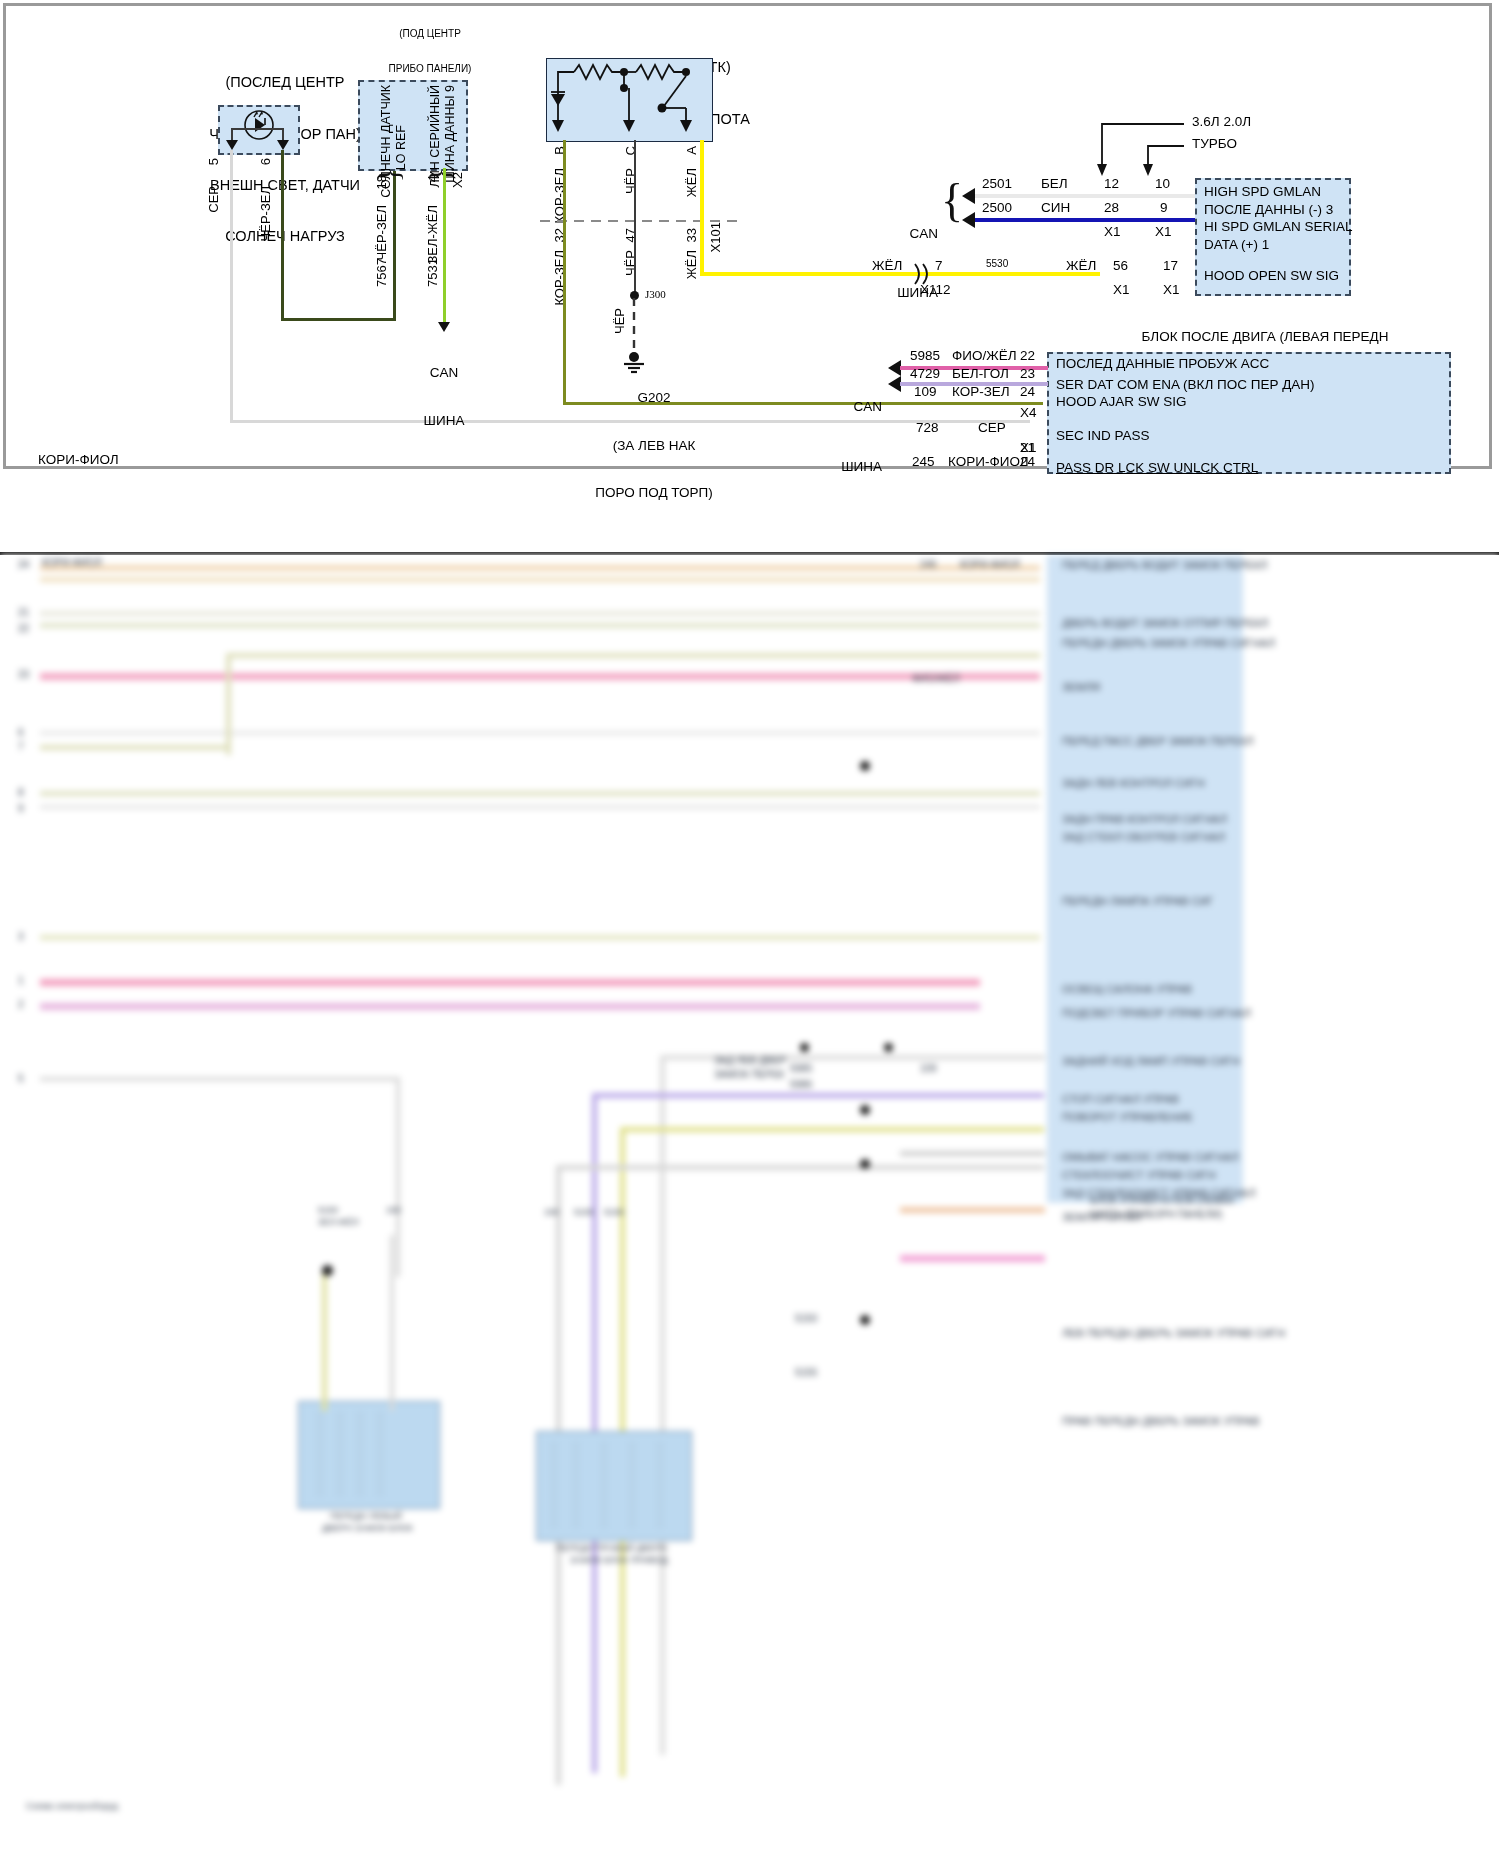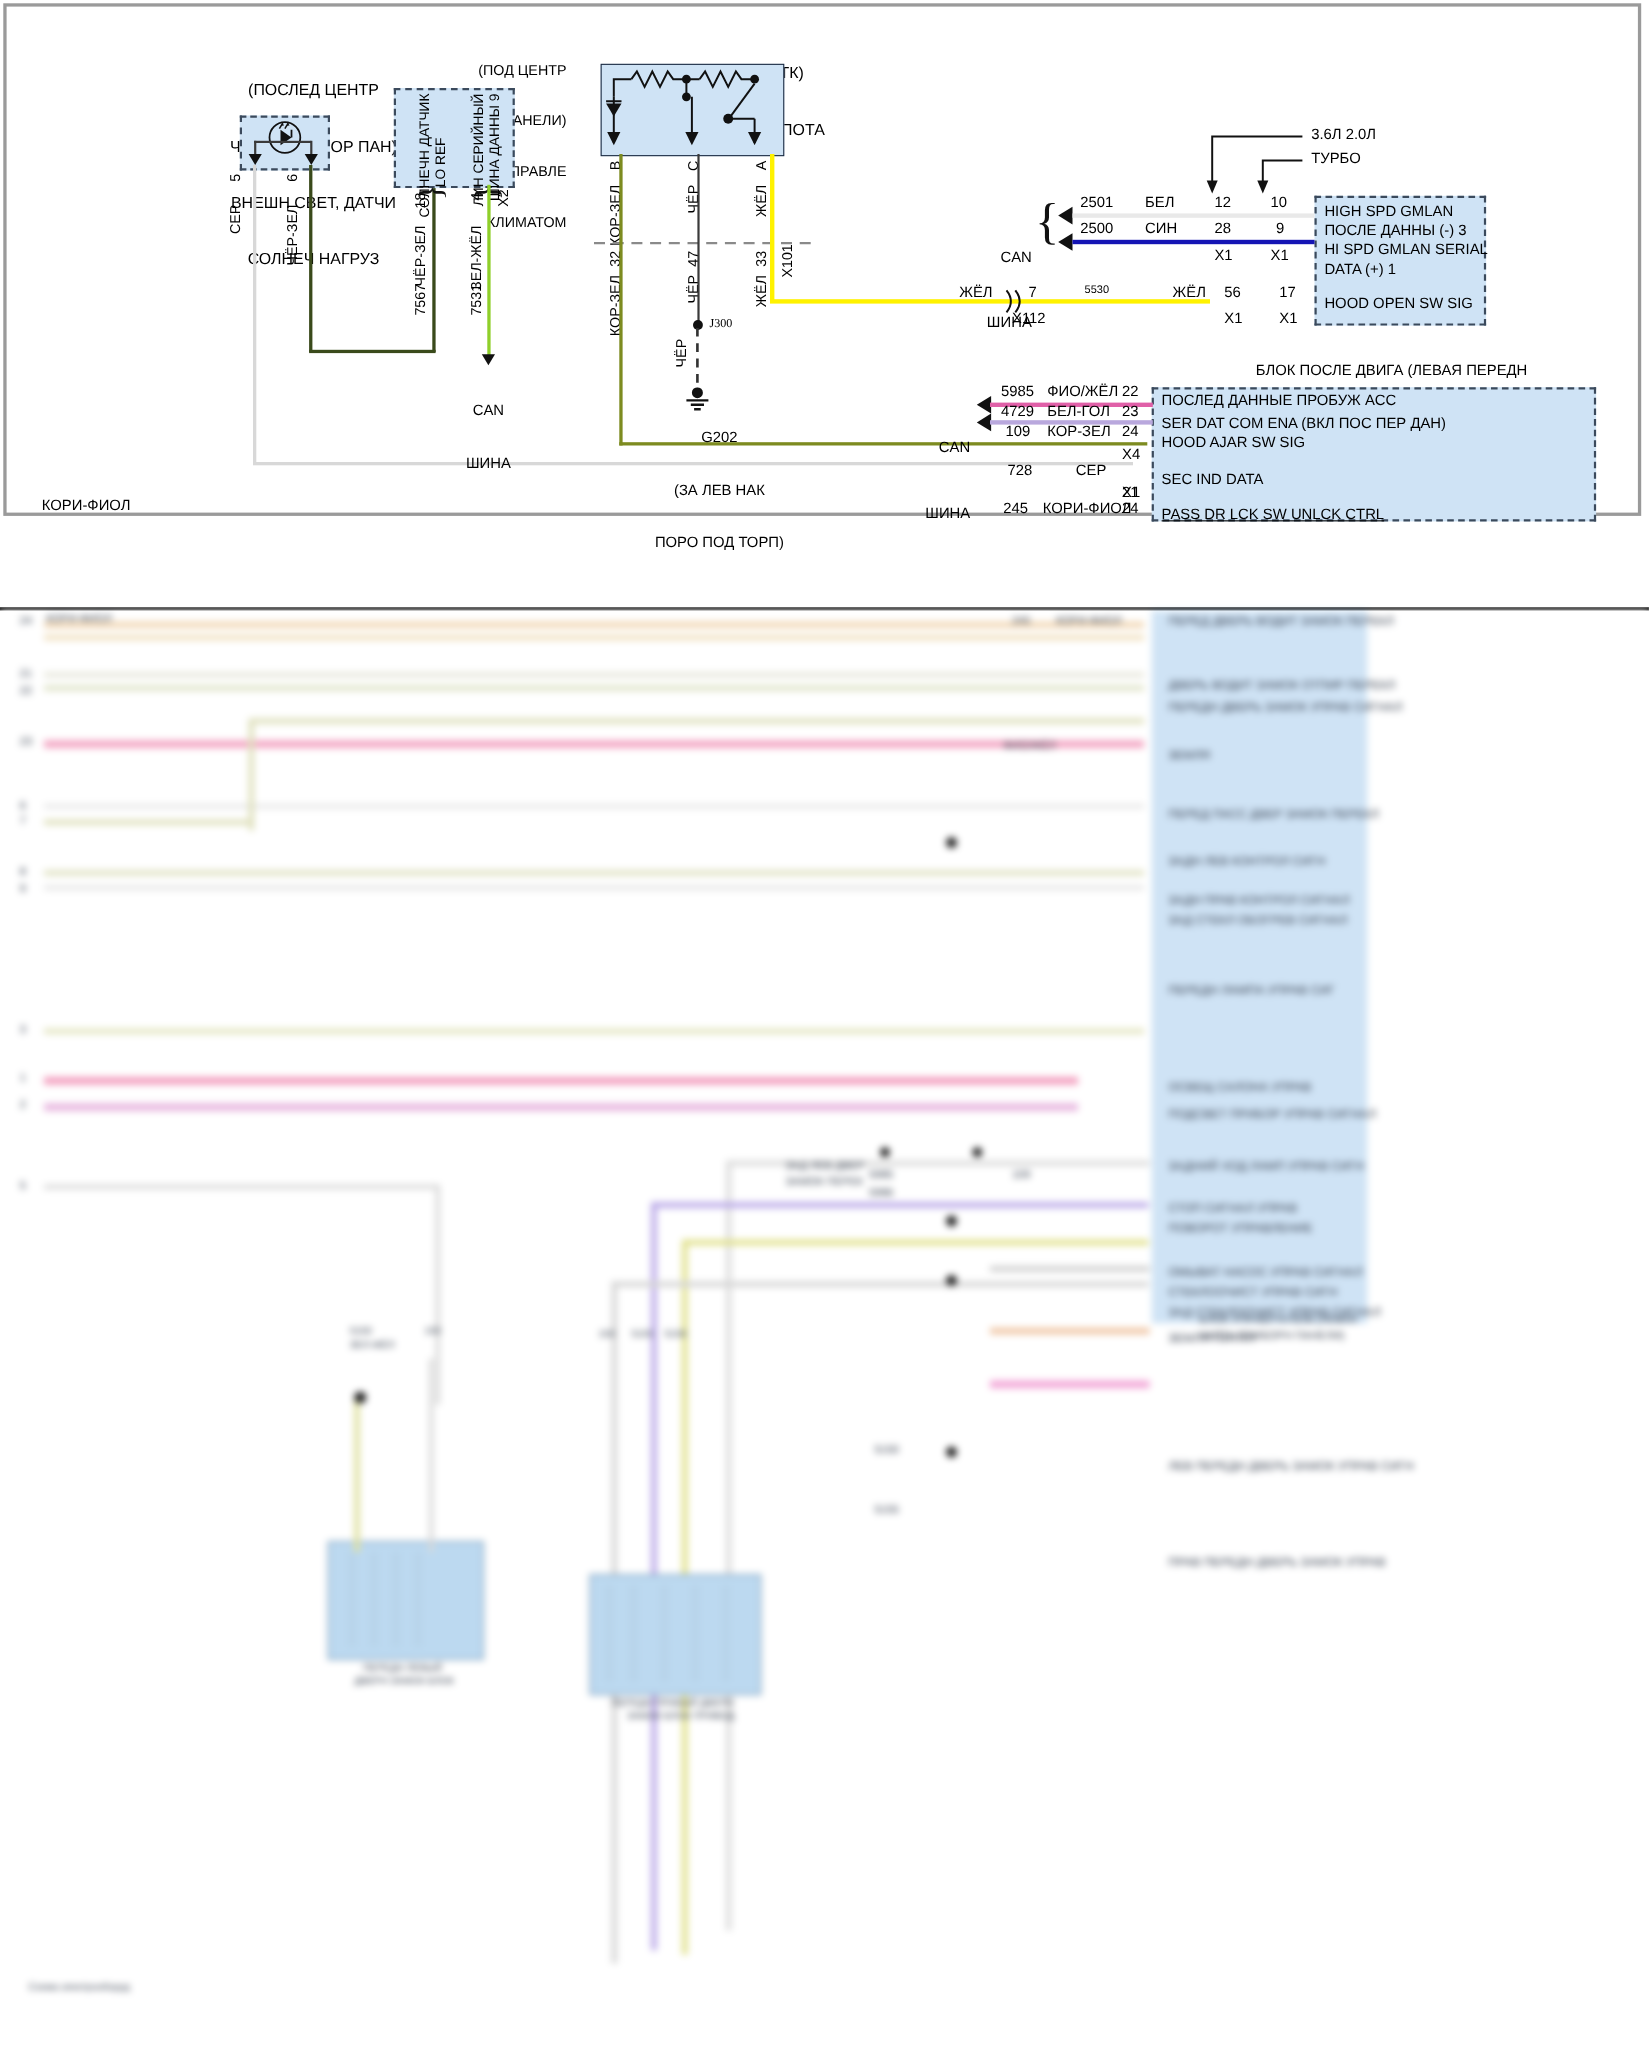--- a/index.html
+++ b/index.html
@@ -82,21 +82,21 @@
   <div class="abs txt vert" style="left:258px;top:158px;font-size:13px;">6</div>
   <div class="abs txt vert" style="left:258px;top:186px;font-size:13px;">ЧЁР-ЗЕЛ</div>
 
   <div class="wire vline w-gry" style="left:230px;top:150px;height:272px;width:3px;"></div>
   <div class="wire hline w-gry" style="left:230px;top:420px;width:800px;height:3px;"></div>
 
   <div class="wire vline w-dkgrn" style="left:281px;top:150px;height:170px;width:3px;"></div>
   <div class="wire hline w-dkgrn" style="left:281px;top:318px;width:115px;height:3px;"></div>
   <div class="wire vline w-dkgrn" style="left:393px;top:150px;height:170px;width:3px;"></div>
 
-  <div class="abs txt ctr" style="left:345px;top:25px;width:170px;font-size:13px;text-align:right;">
+  <div class="abs txt ctr" style="left:345px;top:4px;width:170px;font-size:10px;">
     <div>(ПОД ЦЕНТР</div>
     <div>ПРИБО ПАНЕЛИ)</div>
     <div>БЛОК УПРАВЛЕ</div>
     <div>КЛИМАТОМ</div>
   </div>
   <div class="abs box-blue-dash" style="left:358px;top:80px;width:106px;height:87px;"></div>
   <div class="abs txt vert" style="left:379px;top:85px;font-size:12.5px;">СОЛНЕЧН ДАТЧИК</div>
   <div class="abs txt vert" style="left:394px;top:125px;font-size:12.5px;">LO REF</div>
   <div class="abs txt vert" style="left:428px;top:85px;font-size:12.5px;">ЛИН СЕРИЙНЫЙ</div>
   <div class="abs txt vert" style="left:443px;top:85px;font-size:12.5px;">ШИНА ДАННЫ 9</div>
@@ -241,21 +241,21 @@
     <polyline points="52,60 52,34 88,34" fill="none" stroke="#111" stroke-width="1.8"></polyline>
     <polygon points="47,52 57,52 52,64" fill="#111"></polygon>
   </svg>
   <div class="abs txt" style="left:1192px;top:114px;font-size:13.5px;">3.6Л 2.0Л</div>
   <div class="abs txt" style="left:1192px;top:136px;font-size:13.5px;">ТУРБО</div>
 
   <div class="abs box-blue-dash" style="left:1047px;top:352px;width:400px;height:118px;"></div>
   <div class="abs txt" style="left:1056px;top:356px;font-size:13.5px;">ПОСЛЕД ДАННЫЕ ПРОБУЖ ACC</div>
   <div class="abs txt" style="left:1056px;top:377px;font-size:13.5px;">SER DAT COM ENA (ВКЛ ПОС ПЕР ДАН)</div>
   <div class="abs txt" style="left:1056px;top:394px;font-size:13.5px;">HOOD AJAR SW SIG</div>
-  <div class="abs txt" style="left:1056px;top:428px;font-size:13.5px;">SEC IND DATA</div>
+  <div class="abs txt" style="left:1056px;top:428px;font-size:13.5px;">SEC IND PASS</div>
   <div class="abs txt" style="left:1056px;top:460px;font-size:13.5px;text-decoration:underline;">PASS DR LCK SW UNLCK CTRL</div>
 
   <div class="abs txt rt" style="left:824px;top:356px;width:58px;font-size:13.5px;line-height:1.5;">
     <div>CAN</div>
     <div>ШИНА</div>
   </div>
   <div class="arrow-lf" style="left:888px;top:360px;"></div>
   <div class="wire hline w-pnk" style="left:900px;top:366px;width:148px;height:4px;"></div>
   <div class="abs txt" style="left:910px;top:348px;font-size:13.5px;">5985</div>
   <div class="abs txt" style="left:952px;top:348px;font-size:13.5px;">ФИО/ЖЁЛ</div>

